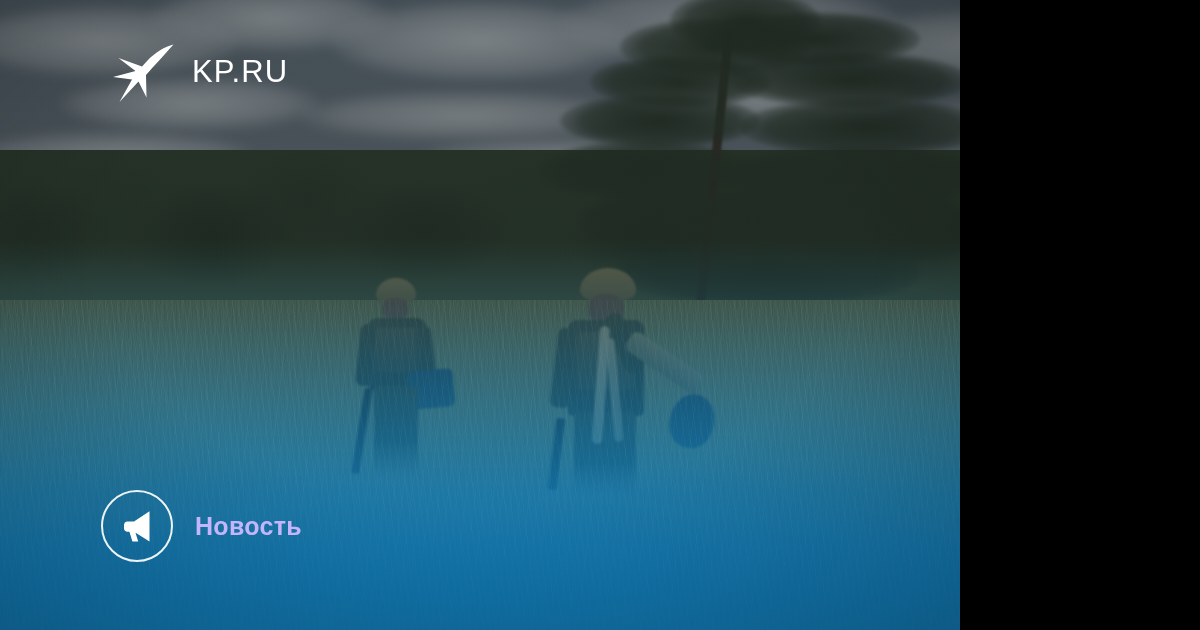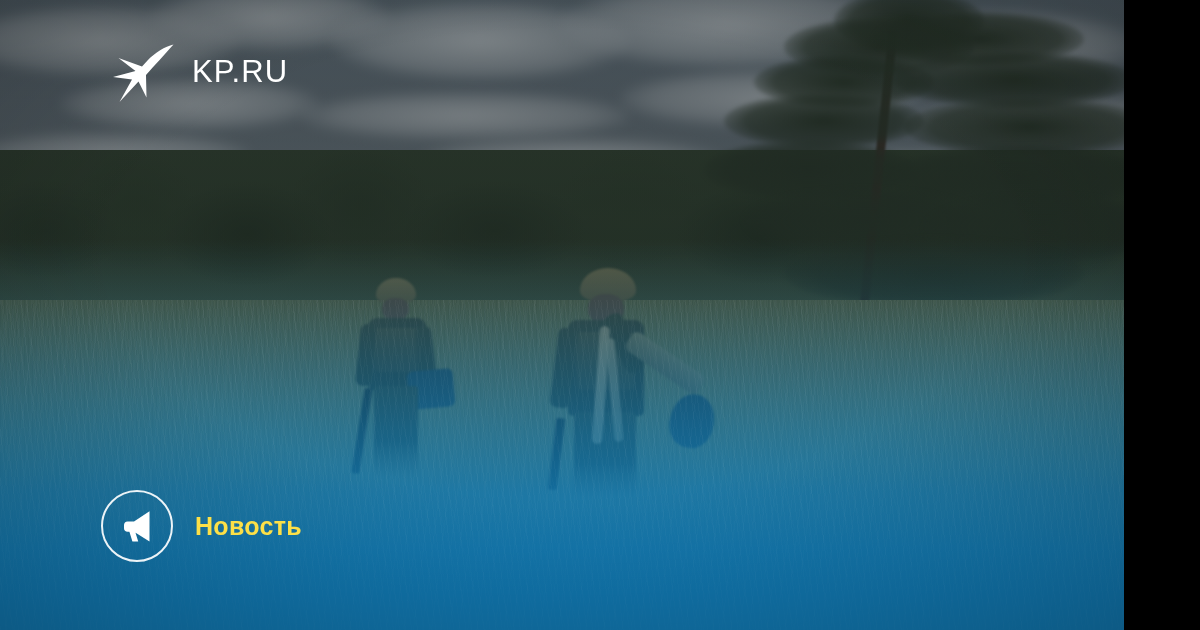--- a/index.html
+++ b/index.html
@@ -7,21 +7,21 @@
     margin: 0;
     padding: 0;
     background: #000;
   }
   body {
     font-family: "Liberation Sans", "DejaVu Sans", sans-serif;
   }
 
   .card {
     position: relative;
-    width: 1124px;
+    width: 960px;
     height: 630px;
     overflow: hidden;
     background: #2f3b3a;
     user-select: none;
   }
 
   
   .photo {
     position: absolute;
     inset: 0;
@@ -285,21 +285,21 @@
     height: 72px;
     border-radius: 50%;
     border: 2px solid rgba(255,255,255,.92);
     display: flex;
     align-items: center;
     justify-content: center;
     box-sizing: border-box;
     flex: 0 0 auto;
   }
   .badge-label {
-    color: #fde047;
+    color: #c4b5fd;
     font-size: 25px;
     font-weight: 700;
     letter-spacing: .3px;
     line-height: 1;
     white-space: nowrap;
   }
 </style>
 </head>
 <body>
 

